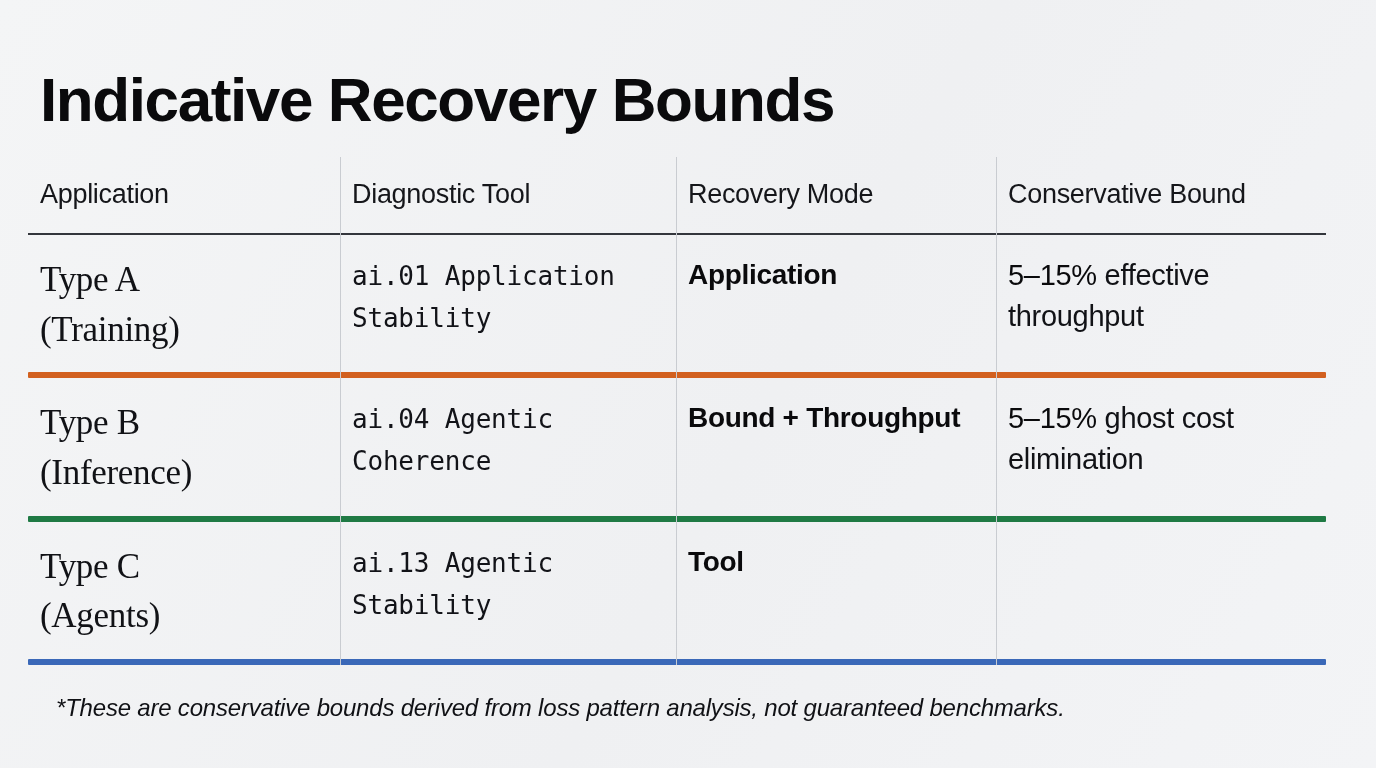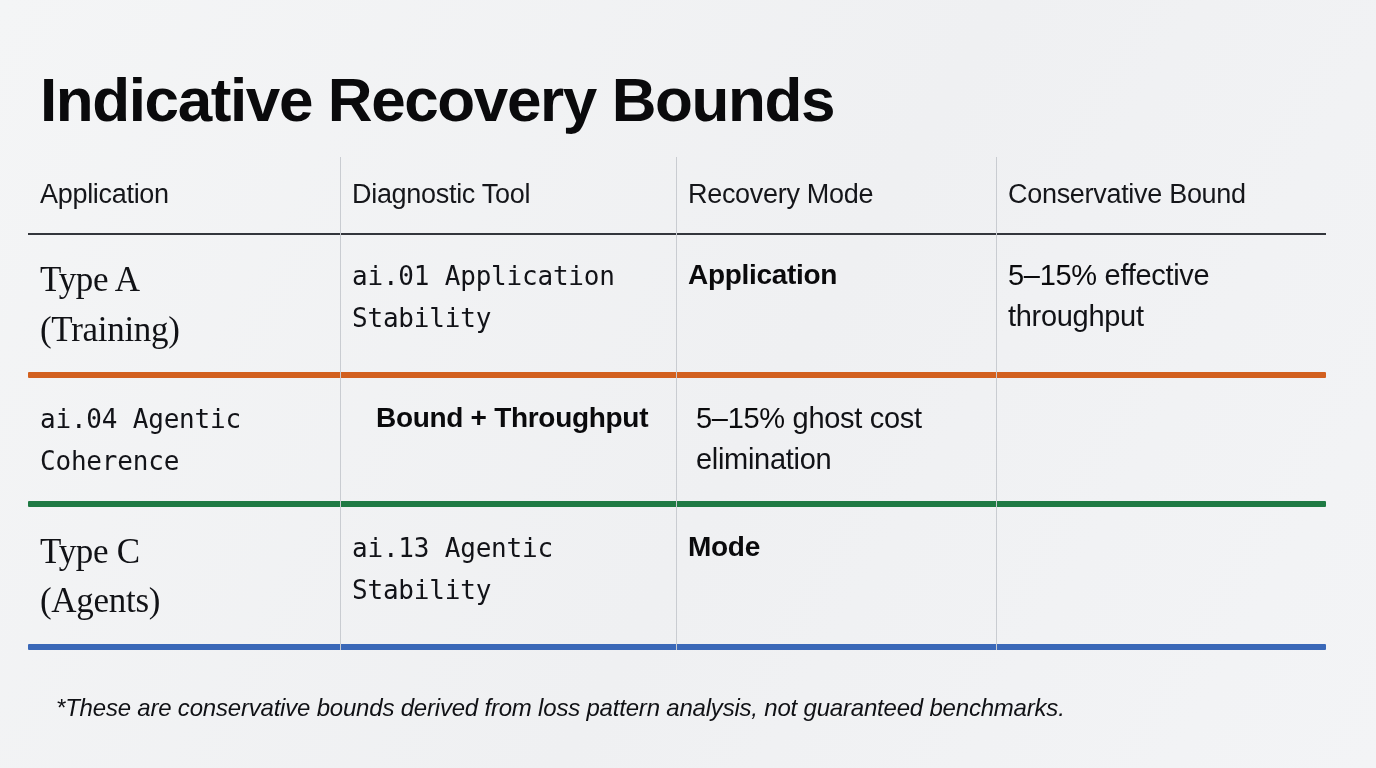--- a/index.html
+++ b/index.html
@@ -174,30 +174,31 @@
 
       <div class="row body-row">
         <div class="cell c0 app-cell">Type A<br>(Training)</div>
         <div class="cell c1 tool-cell">ai.01 Application Stability</div>
         <div class="cell c2 mode-cell">Application</div>
         <div class="cell c3 bound-cell"><span class="pct">5–15%</span><span> effective throughput</span></div>
       </div>
       <div class="row-rule" style="background: rgb(210, 96, 31);"></div>
 
       <div class="row body-row">
+        <div class="cell c0 app-cell">Type B<br>(Inference)</div>
         <div class="cell c1 tool-cell">ai.04 Agentic Coherence</div>
         <div class="cell c2 mode-cell">Bound + Throughput</div>
         <div class="cell c3 bound-cell"><span class="pct">5–15%</span><span> ghost cost elimination</span></div>
       </div>
       <div class="row-rule" style="background: rgb(31, 122, 68);"></div>
 
       <div class="row body-row">
         <div class="cell c0 app-cell">Type C<br>(Agents)</div>
         <div class="cell c1 tool-cell">ai.13 Agentic Stability</div>
-        <div class="cell c2 mode-cell">Mode</div>
+        <div class="cell c2 mode-cell">Tool</div>
       </div>
       <div class="row-rule" style="background: rgb(58, 104, 184);"></div>
 
     </div>
   </div>
 
   <div class="footnote">*These are conservative bounds derived from loss pattern analysis, not guaranteed benchmarks.</div>
 
 </div>
 

